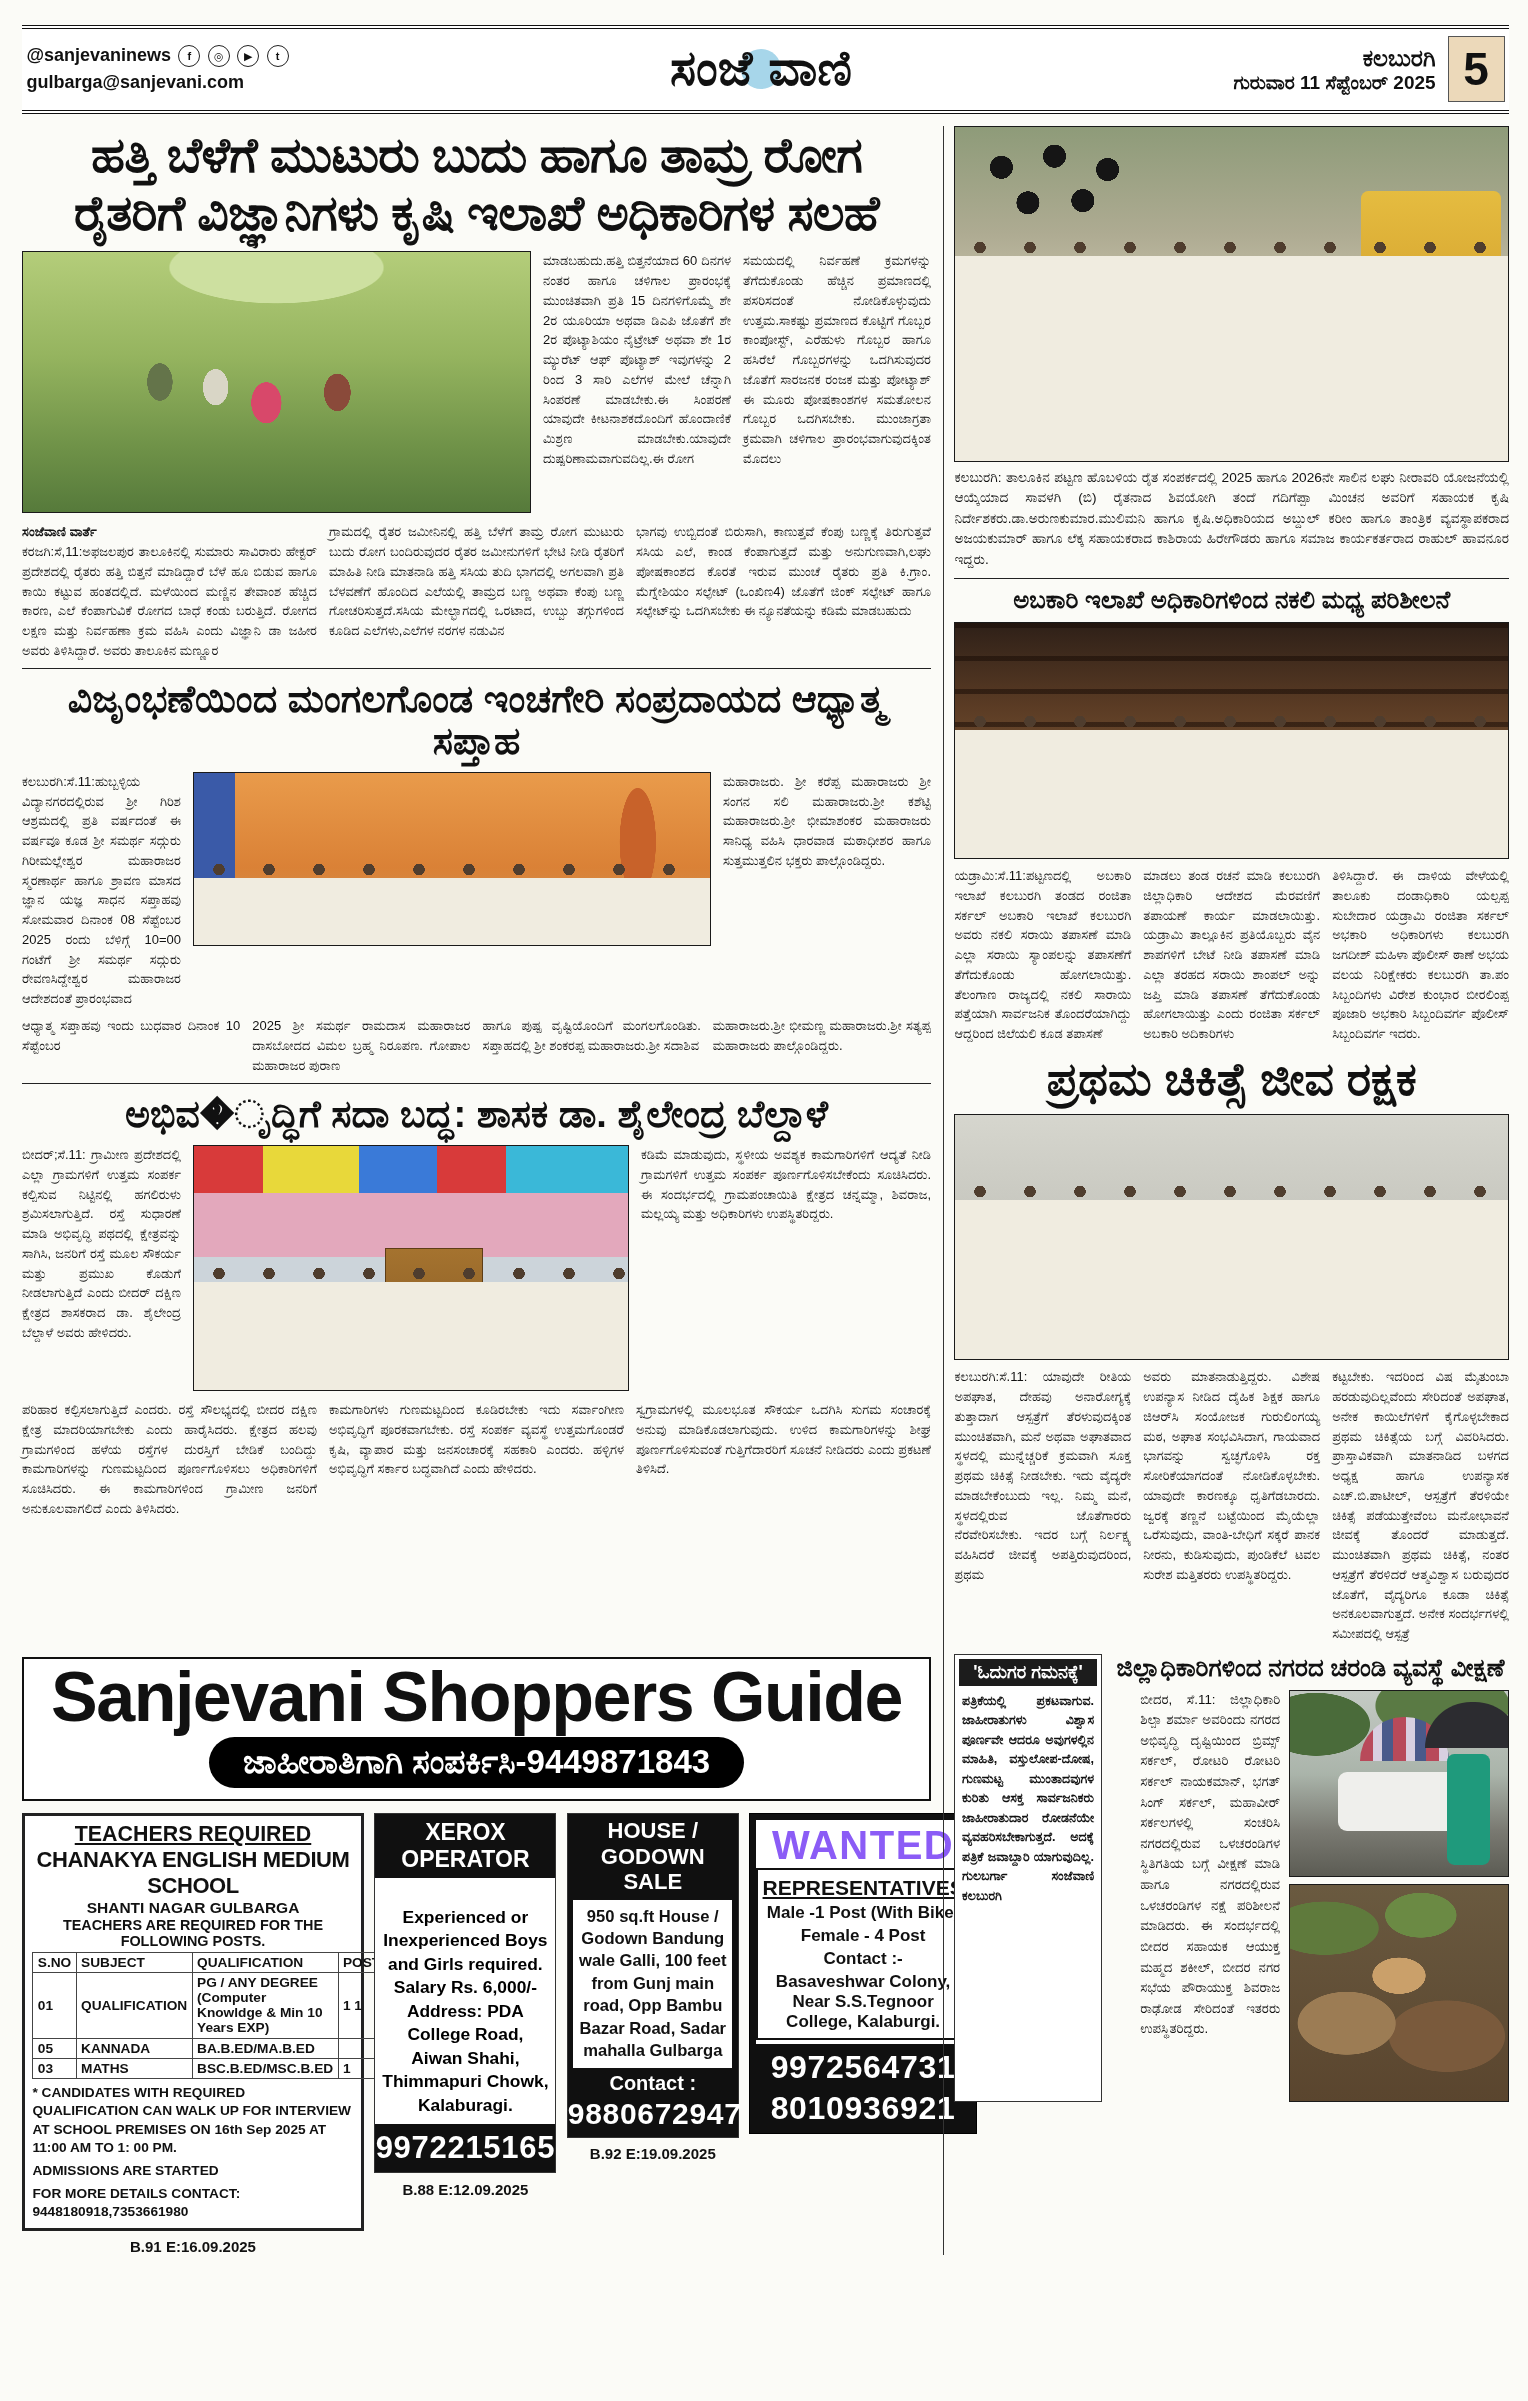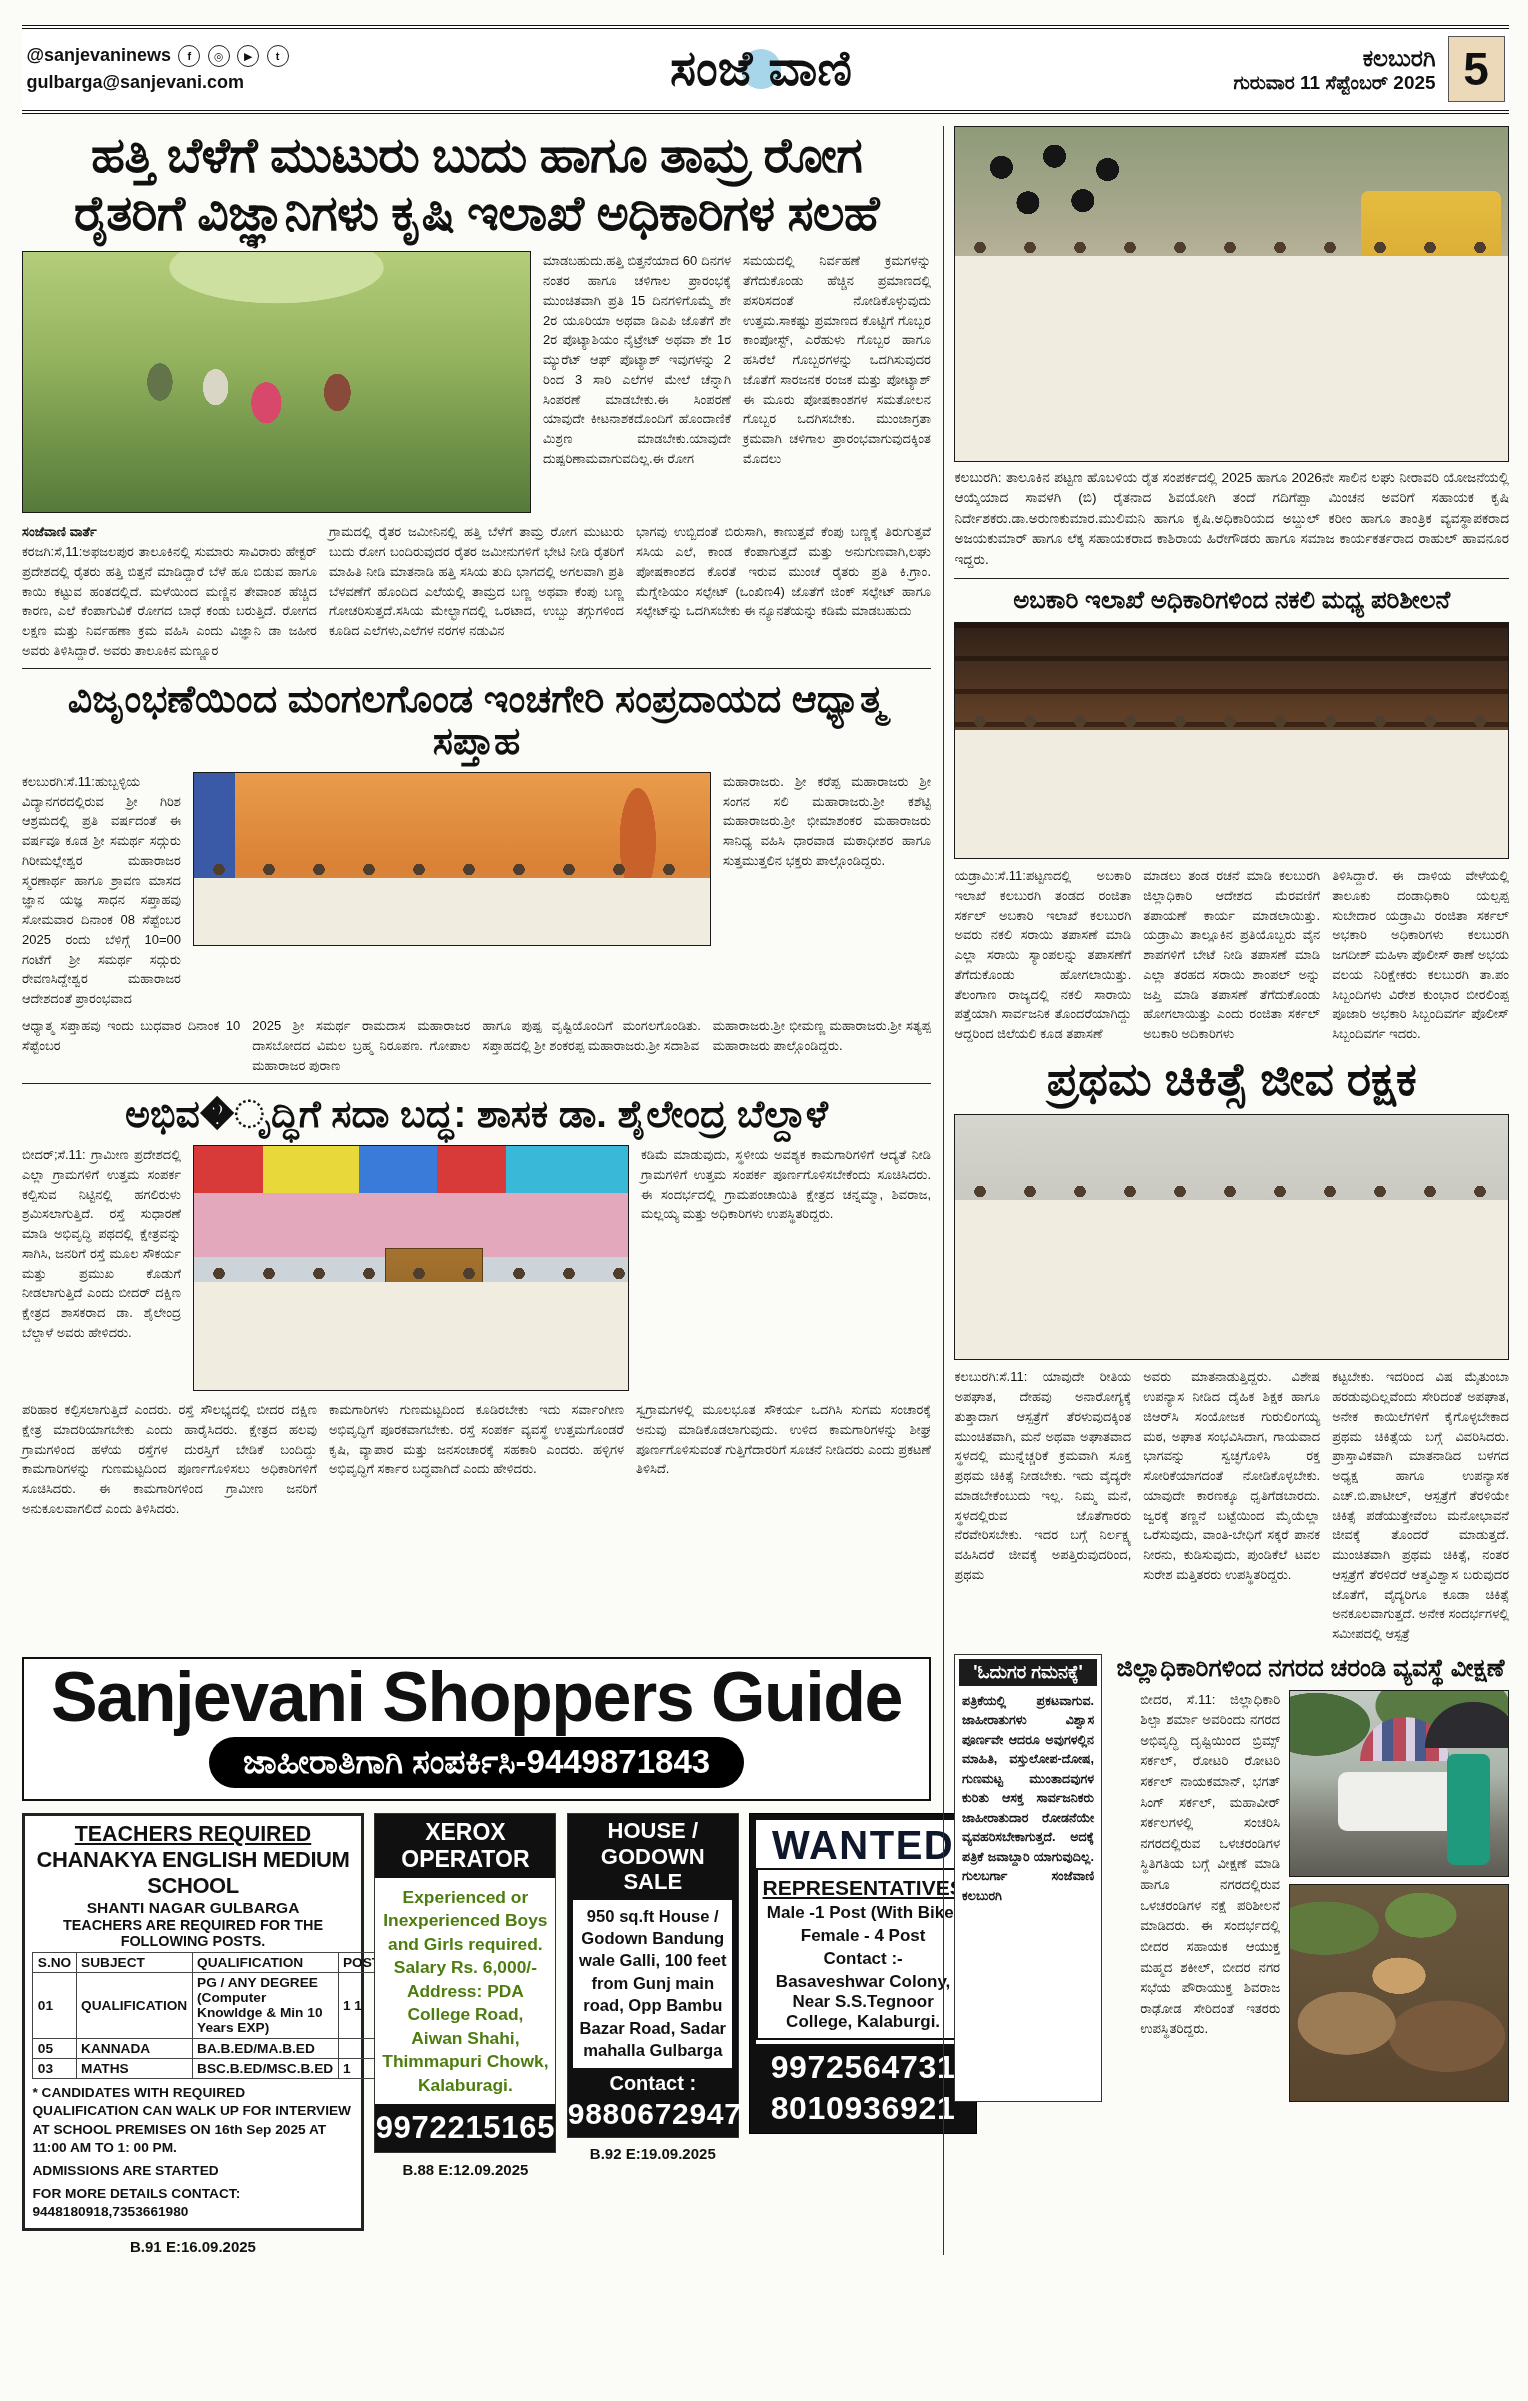--- a/index.html
+++ b/index.html
@@ -107,21 +107,21 @@
   .t-title{font-size:21.4px;font-weight:800;text-align:center;text-decoration:underline;}
   .t-school{font-size:22px;font-weight:800;text-align:center;letter-spacing:-0.4px;}
   .t-addr{font-size:15.5px;font-weight:800;text-align:center;}
   .t-sub{font-size:14.4px;font-weight:800;text-align:center;margin-bottom:3px;}
   .t-table{width:100%;border-collapse:collapse;font-size:13.7px;font-weight:700;}
   .t-table th,.t-table td{border:1.5px solid #444;padding:2.2px 4.4px;text-align:left;}
   .t-note{font-size:13.7px;font-weight:800;line-height:1.35;margin-top:4.4px;}
   .ad-frame{border:1.5px solid #333;background:#fff;}
   .blk{background:#101010;color:#fff;text-align:center;}
   .x-head{font-size:23px;font-weight:800;padding:5.2px 1.5px;}
-  .x-body{font-size:17.4px;font-weight:700;text-align:center;color:#4d7c0f;padding:7.4px 6px;line-height:1.35;}
+  .x-body{font-size:17.4px;font-weight:700;text-align:center;color:#000000;padding:7.4px 6px;line-height:1.35;margin-top:20px;}
   .x-phone{font-size:31px;font-weight:800;padding:6px 0;letter-spacing:0.7px;}
   .h-head{font-size:22px;font-weight:800;padding:4.4px 1.5px;line-height:1.15;}
   .h-body{font-size:16.6px;font-weight:800;text-align:center;padding:6px 4.4px;line-height:1.35;border:1.5px solid #111;margin:0 4.4px;}
   .h-contact{font-size:20px;font-weight:800;padding:3px 0 0;}
   .h-phone{font-size:30px;font-weight:800;padding:1.5px 0 6px;letter-spacing:0.7px;}
   .w-frame{background:#101010;padding:6px;border:1.5px solid #000;}
   .w-title{color:#fff;font-size:40px;font-weight:900;text-align:center;letter-spacing:1.5px;}
   .w-inner{background:#fff;border:2.2px solid #111;padding:6px 4.4px;text-align:center;font-weight:800;}
   .w-sub{font-size:21px;text-decoration:underline;}
   .w-line{font-size:17px;margin-top:3px;}
@@ -298,21 +298,21 @@
             <div class="h-body" style="background:#fff;">950 sq.ft House / Godown Bandung wale Galli, 100 feet from Gunj main road, Opp Bambu Bazar Road, Sadar mahalla Gulbarga</div>
             <div class="blk h-contact">Contact :</div>
             <div class="blk h-phone">9880672947</div>
           </div>
           <div class="ad-foot">B.92 E:19.09.2025</div>
         </div>
 
         <div style="flex:1;">
           <div class="w-frame">
             <div style="background:#fff;padding:3px 0 4.4px;">
-              <div class="w-title" style="color:#0f172a;">WANTED</div>
+              <div class="w-title" style="color:#8b5cf6;">WANTED</div>
               <div class="w-inner">
                 <div class="w-sub">REPRESENTATIVES</div>
                 <div class="w-line">Male -1 Post (With Bike)</div>
                 <div class="w-line">Female - 4 Post</div>
                 <div class="w-line">Contact :-</div>
                 <div class="w-line">Basaveshwar Colony, Near S.S.Tegnoor College, Kalaburgi.</div>
               </div>
             </div>
             <div class="w-phone">9972564731</div>
             <div class="w-phone">8010936921</div>

